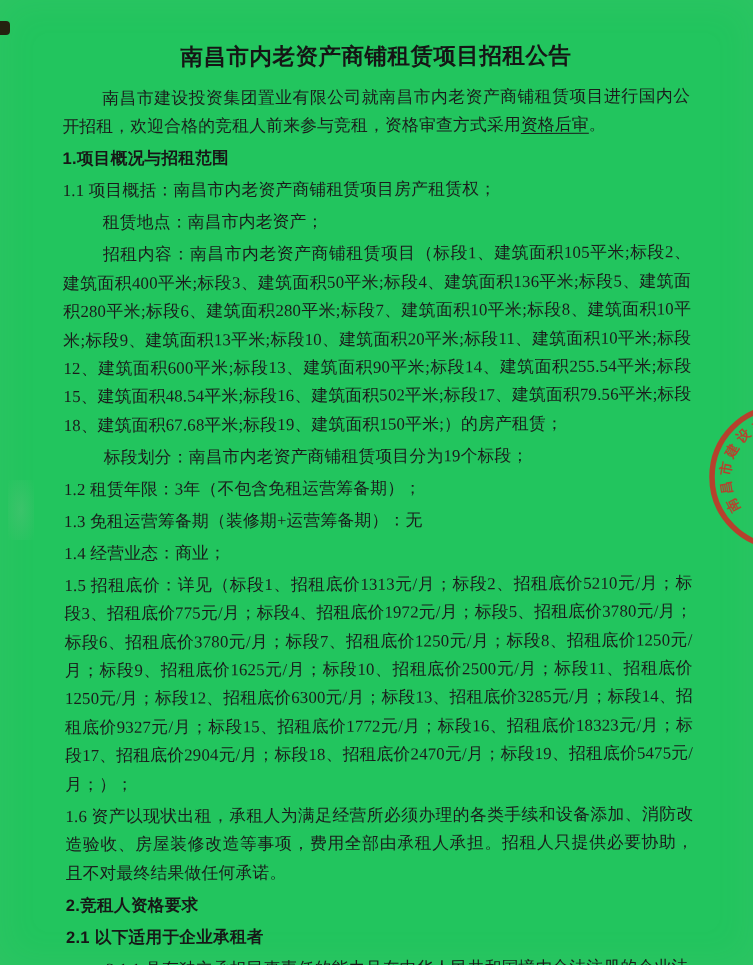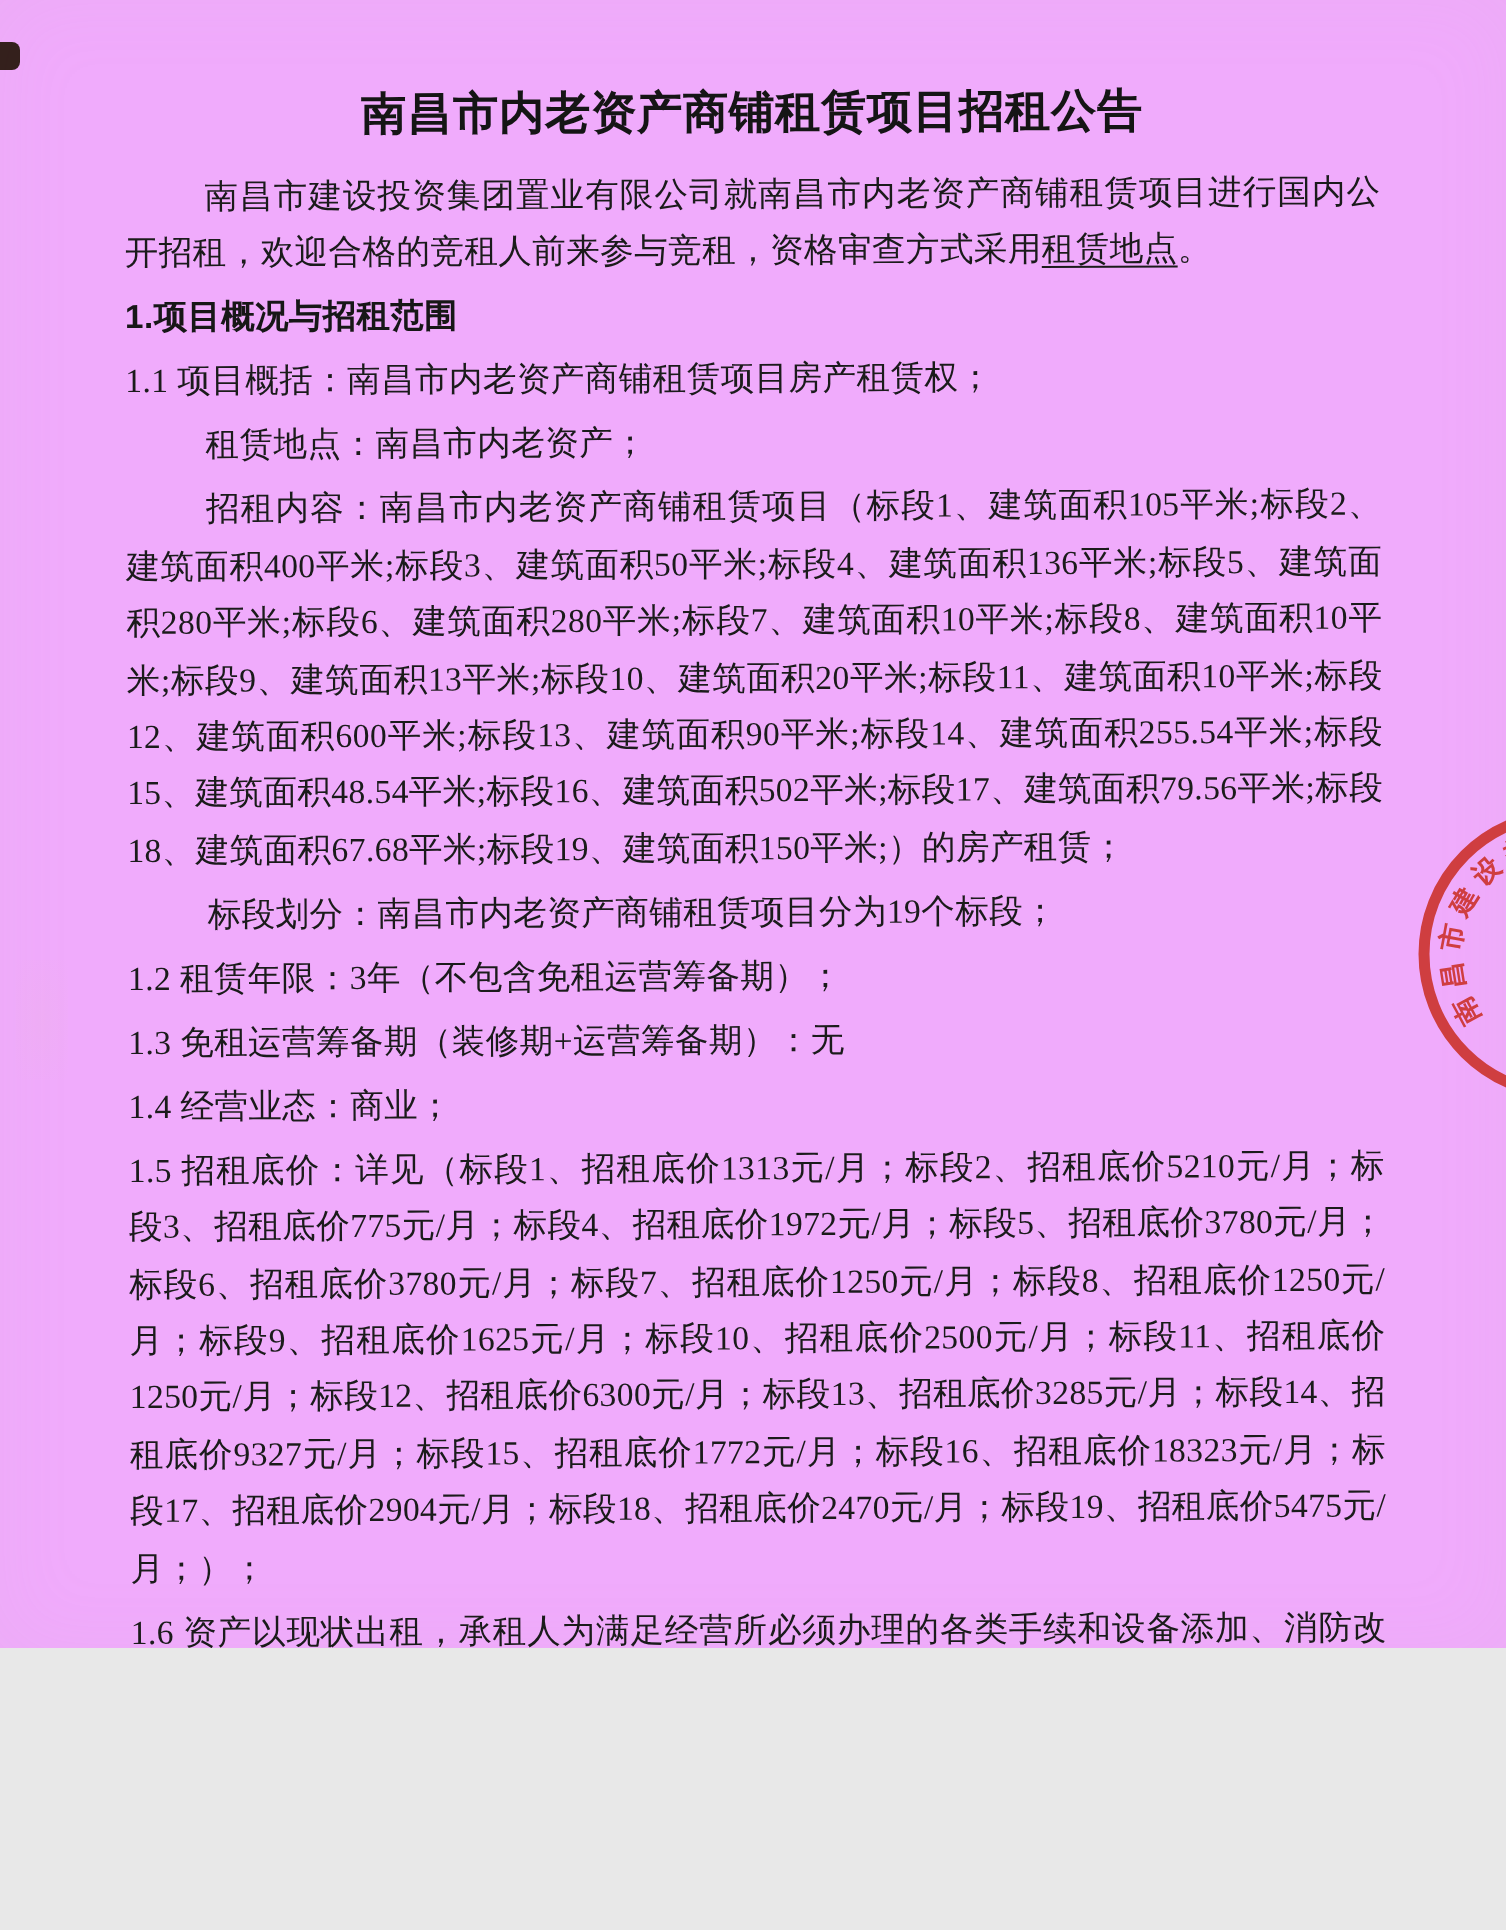--- a/index.html
+++ b/index.html
@@ -2,22 +2,22 @@
 <html><head>
 <meta charset="utf-8">
 <style>
   * { margin: 0; padding: 0; box-sizing: border-box; }
   html, body { background: #e8e8e8; }
   body { font-family: "Liberation Serif", "DejaVu Serif", serif; }
 
   .page {
     position: relative;
     width: 753px;
-    height: 824px;
-    background: #f0abfc;
+    height: 965px;
+    background: #22c55e;
     overflow: hidden;
     color: #1b1b1b;
     box-shadow: inset 0 0 40px rgba(200,190,180,0.08);
   }
 
   
   .corner-mark {
     position: absolute;
     left: 0; top: 21px;
     width: 10px; height: 14px;
@@ -92,21 +92,21 @@
 <div class="page">
 
   <div class="corner-mark"></div>
   <div class="smudge"></div>
   <div class="speck"></div>
 
   <div class="content">
 
     <h1 class="title">南昌市内老资产商铺租赁项目招租公告</h1>
 
-    <p class="para indent"><span>南昌市建设投资集团置业有限公司就南昌市内老资产商铺租赁项目进行国内公开招租，欢迎合格的竞租人前来参与竞租，资格审查方式采用</span><span class="underline">租赁地点</span><span>。</span></p>
+    <p class="para indent"><span>南昌市建设投资集团置业有限公司就南昌市内老资产商铺租赁项目进行国内公开招租，欢迎合格的竞租人前来参与竞租，资格审查方式采用</span><span class="underline">资格后审</span><span>。</span></p>
 
     <p class="para heading">1.项目概况与招租范围</p>
 
     <p class="para">1.1 项目概括：南昌市内老资产商铺租赁项目房产租赁权；</p>
 
     <p class="para indent">租赁地点：南昌市内老资产；</p>
 
     <p class="para indent">招租内容：南昌市内老资产商铺租赁项目（标段1、建筑面积105平米;标段2、建筑面积400平米;标段3、建筑面积50平米;标段4、建筑面积136平米;标段5、建筑面积280平米;标段6、建筑面积280平米;标段7、建筑面积10平米;标段8、建筑面积10平米;标段9、建筑面积13平米;标段10、建筑面积20平米;标段11、建筑面积10平米;标段12、建筑面积600平米;标段13、建筑面积90平米;标段14、建筑面积255.54平米;标段15、建筑面积48.54平米;标段16、建筑面积502平米;标段17、建筑面积79.56平米;标段18、建筑面积67.68平米;标段19、建筑面积150平米;）的房产租赁；</p>
 
     <p class="para indent">标段划分：南昌市内老资产商铺租赁项目分为19个标段；</p>

